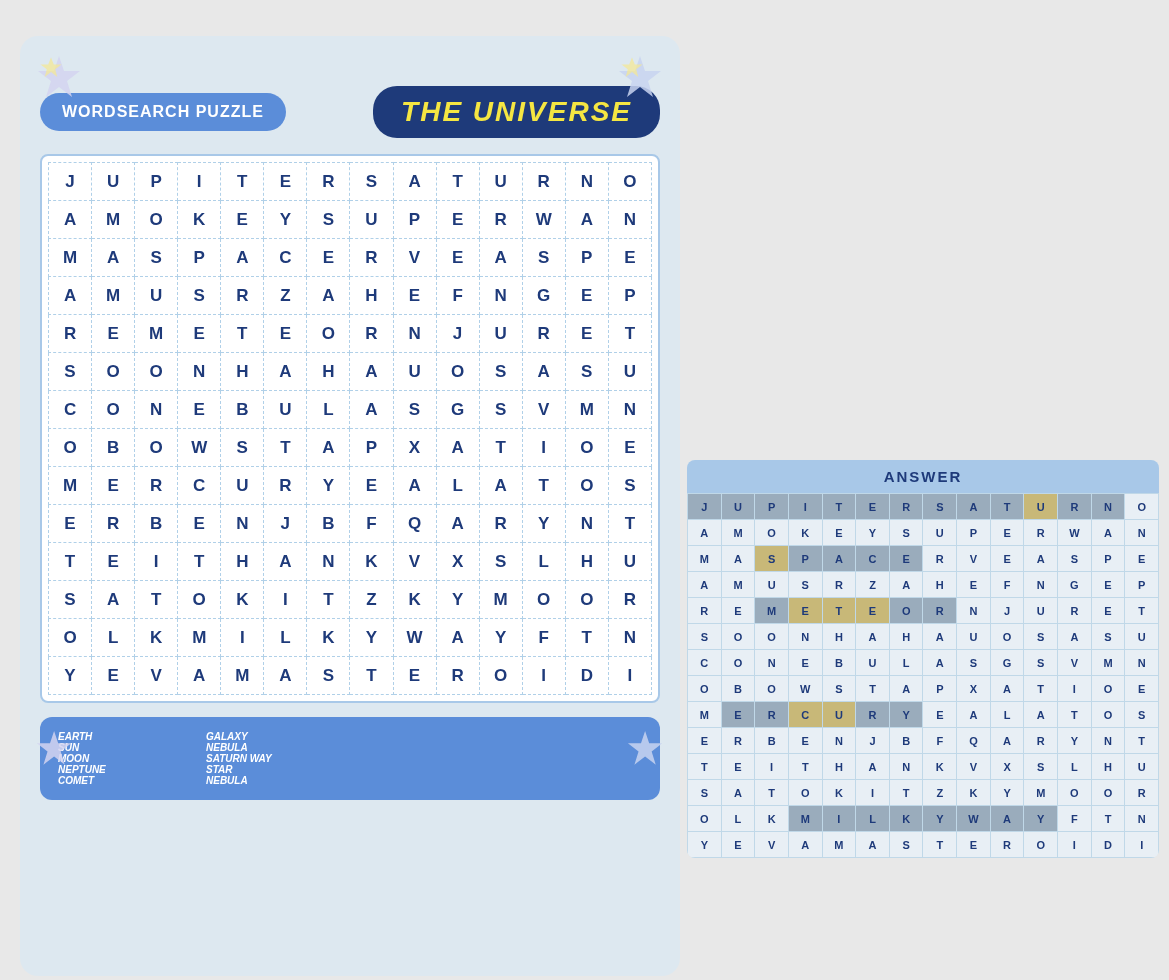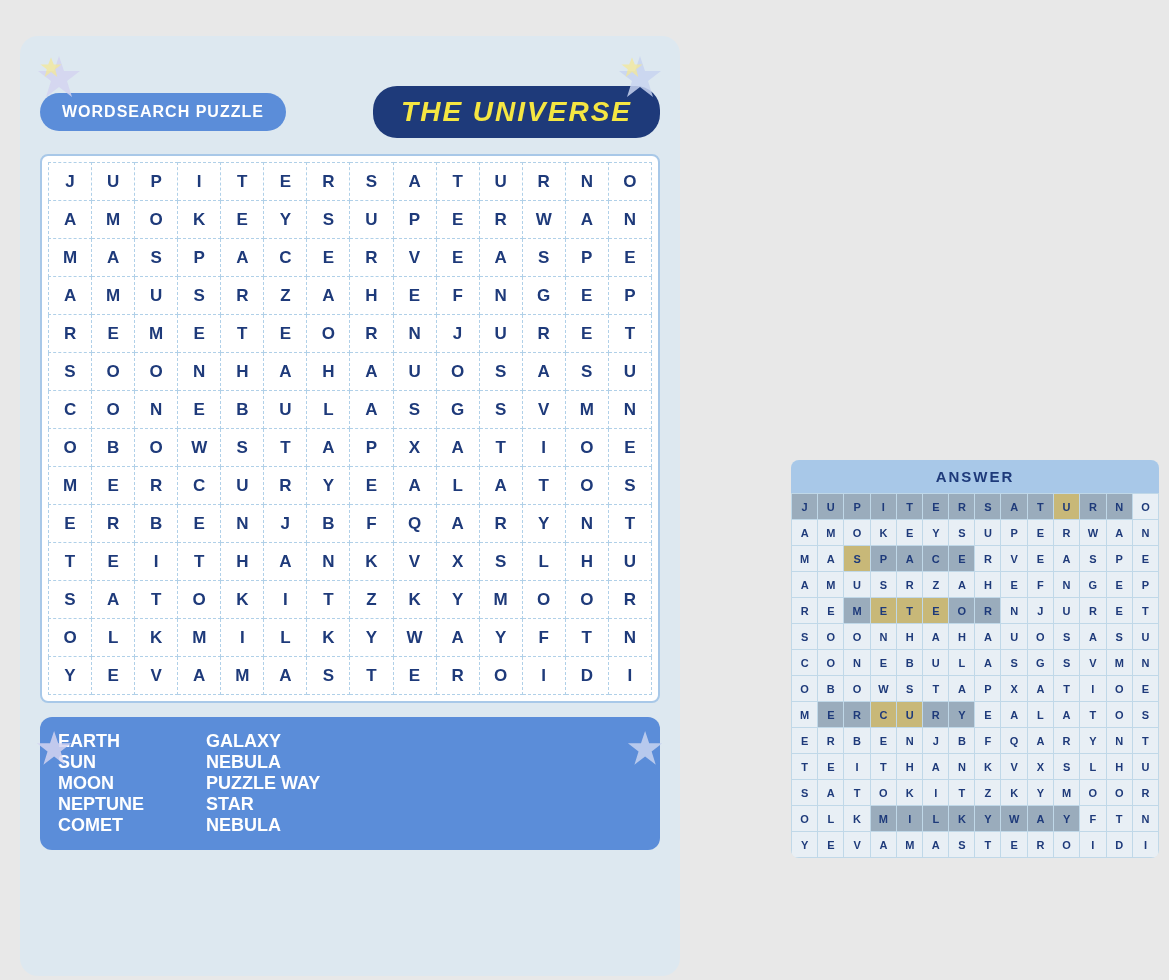--- a/index.html
+++ b/index.html
@@ -89,36 +89,37 @@
     }
 
     .word-list-grid {
       display: grid;
       grid-template-columns: repeat(4, 1fr);
       gap: 4px 8px;
     }
 
     .word-list-item {
       color: #fff;
-      font-size: 18px;
+      font-size: 10px;
       font-weight: bold;
+      font-style: italic;
     }
 
     
     .star-tl { top: 15px; left: 12px; }
     .star-tr { top: 15px; right: 12px; }
     .star-bl { bottom: 210px; left: 12px; }
     .star-br { bottom: 210px; right: 12px; }
 
     
     .answer-panel {
       position: absolute;
       right: 10px;
       top: 460px;
-      width: 368px;
+      width: 472px;
       background: #dde8f0;
       border-radius: 8px;
       padding: 0;
       overflow: hidden;
     }
 
     .answer-header {
       background: #a8c8e8;
       text-align: center;
       padding: 8px;
@@ -422,21 +423,21 @@
         <div>
           <div class="word-list-item">EARTH</div>
           <div class="word-list-item">SUN</div>
           <div class="word-list-item">MOON</div>
           <div class="word-list-item">NEPTUNE</div>
           <div class="word-list-item">COMET</div>
         </div>
         <div>
           <div class="word-list-item">GALAXY</div>
           <div class="word-list-item">NEBULA</div>
-          <div class="word-list-item">PUZZLE WAY</div>
+          <div class="word-list-item">SATURN WAY</div>
           <div class="word-list-item">STAR</div>
           <div class="word-list-item">NEBULA</div>
         </div>
       </div>
   </div>
 </div>
 
 <div class="answer-panel">
   <div class="answer-header">ANSWER</div>
   <table class="answer-grid-table">

